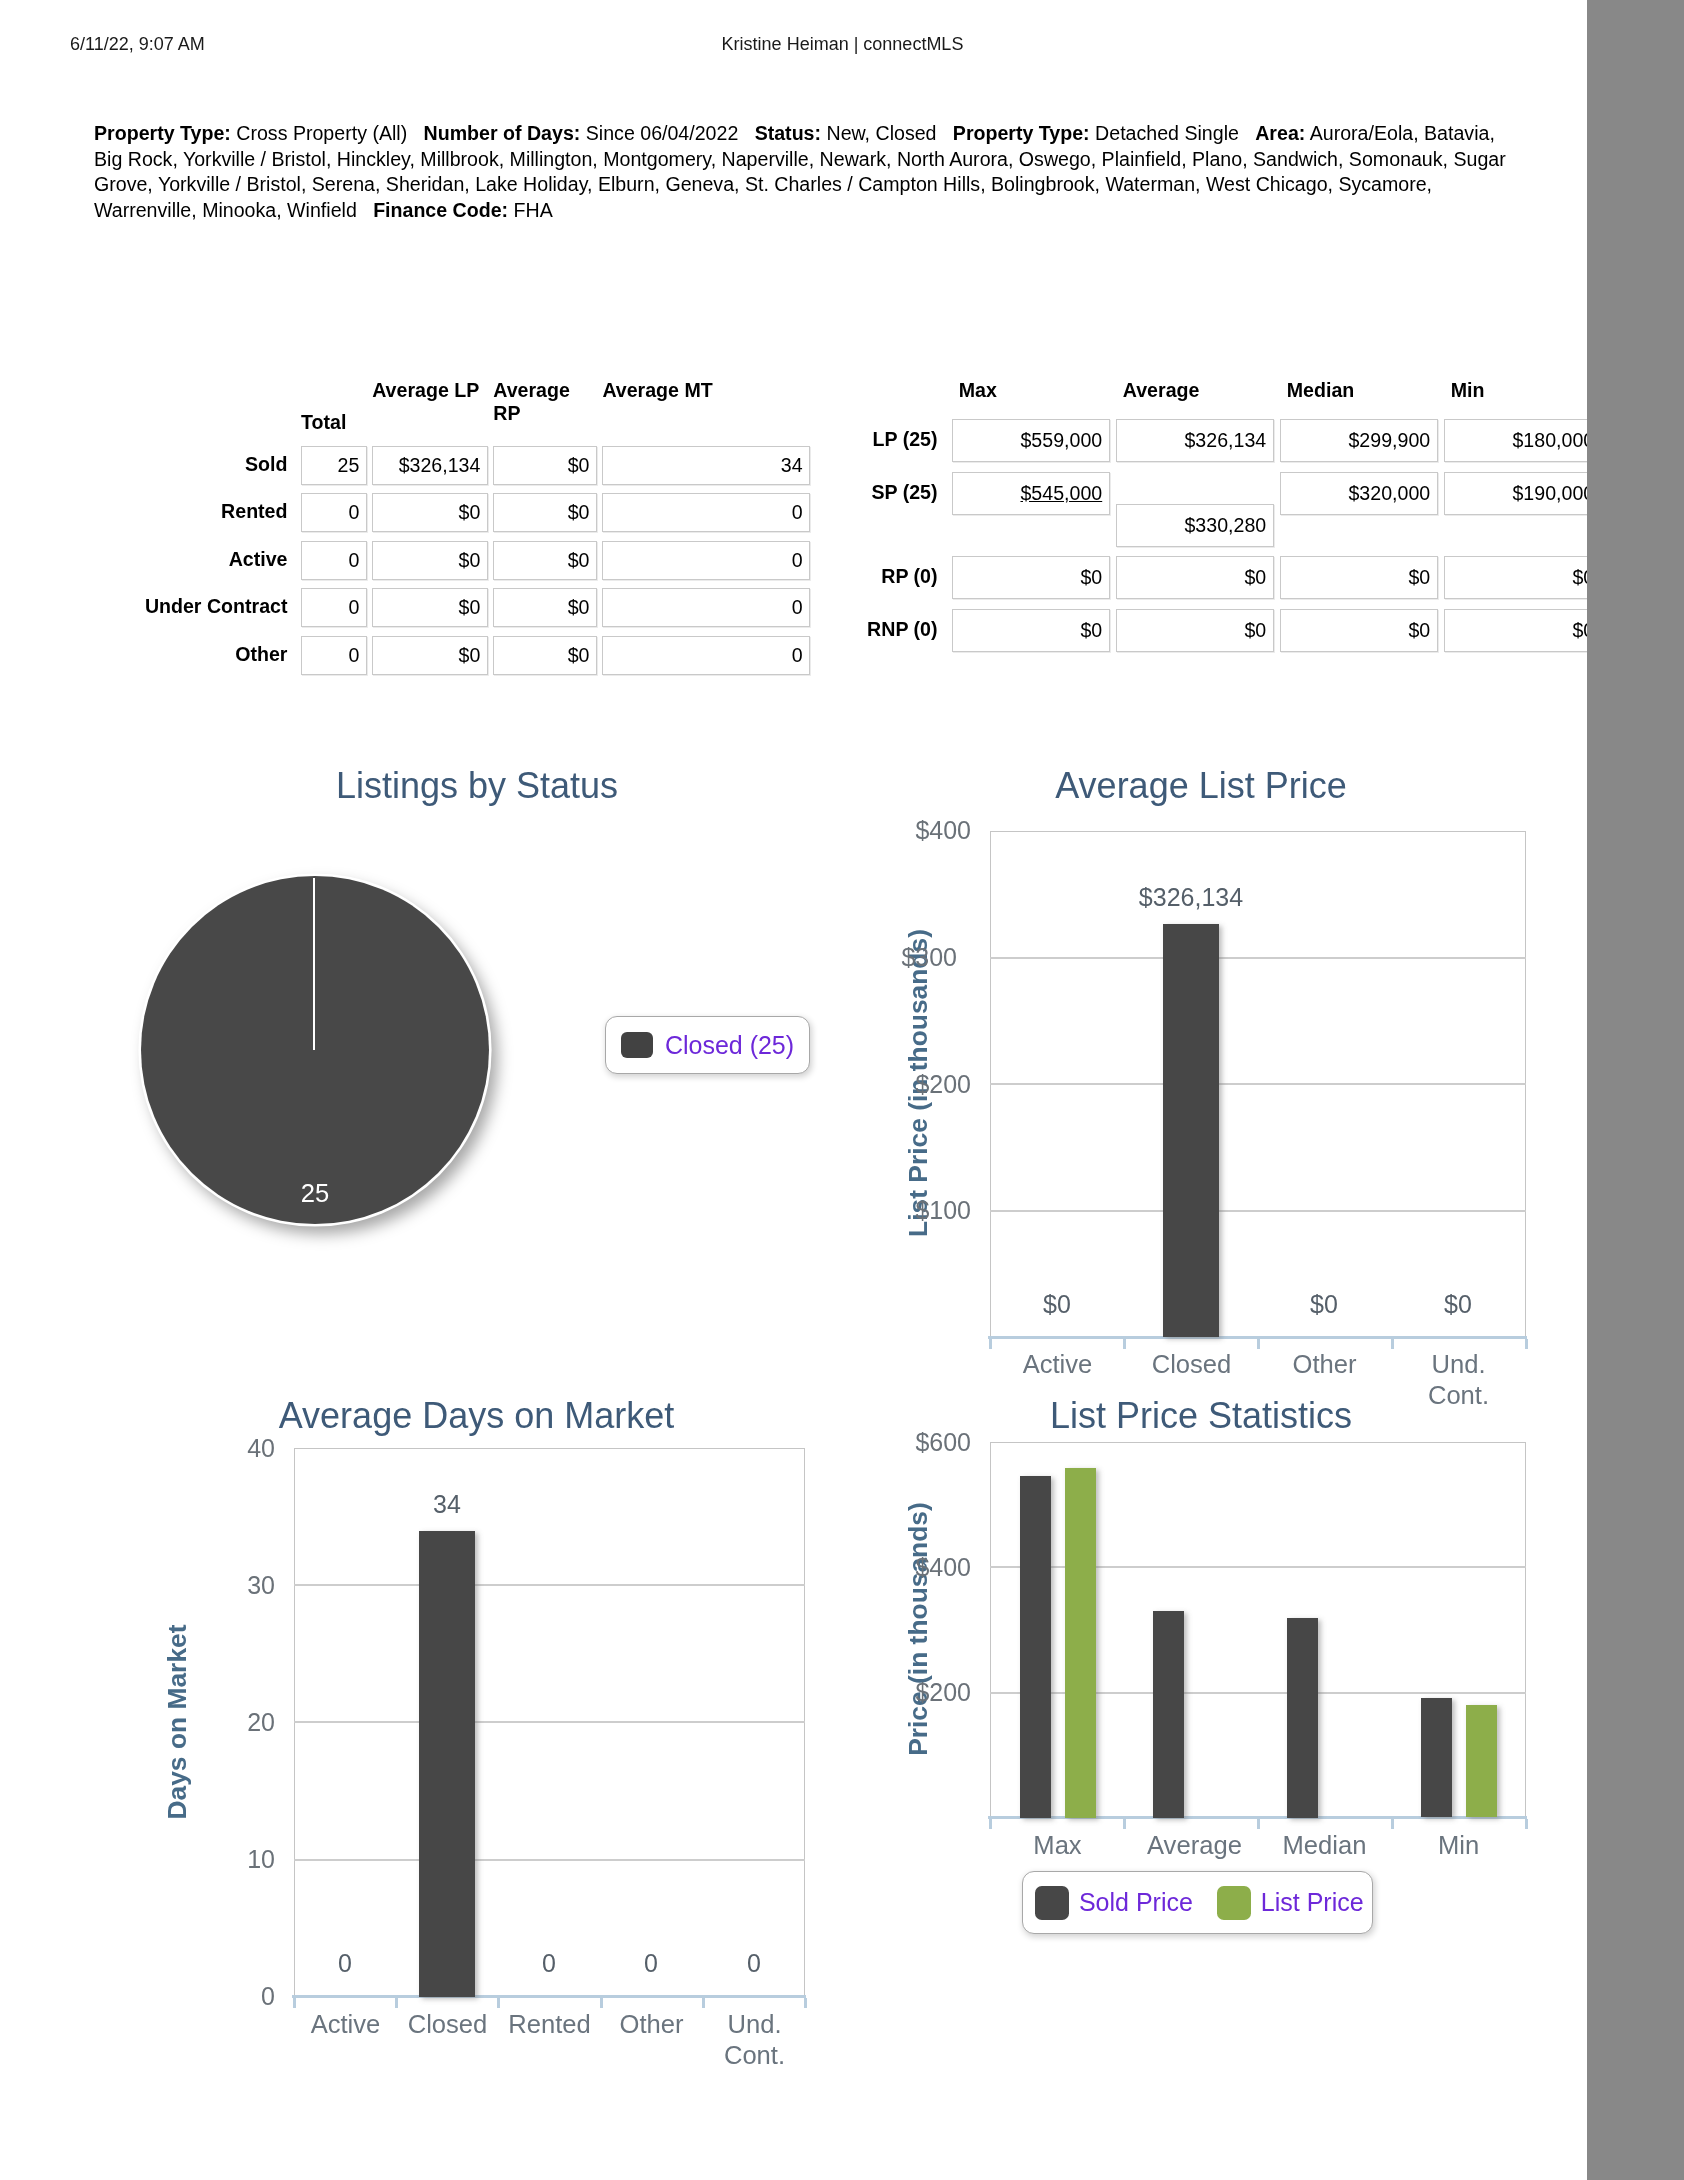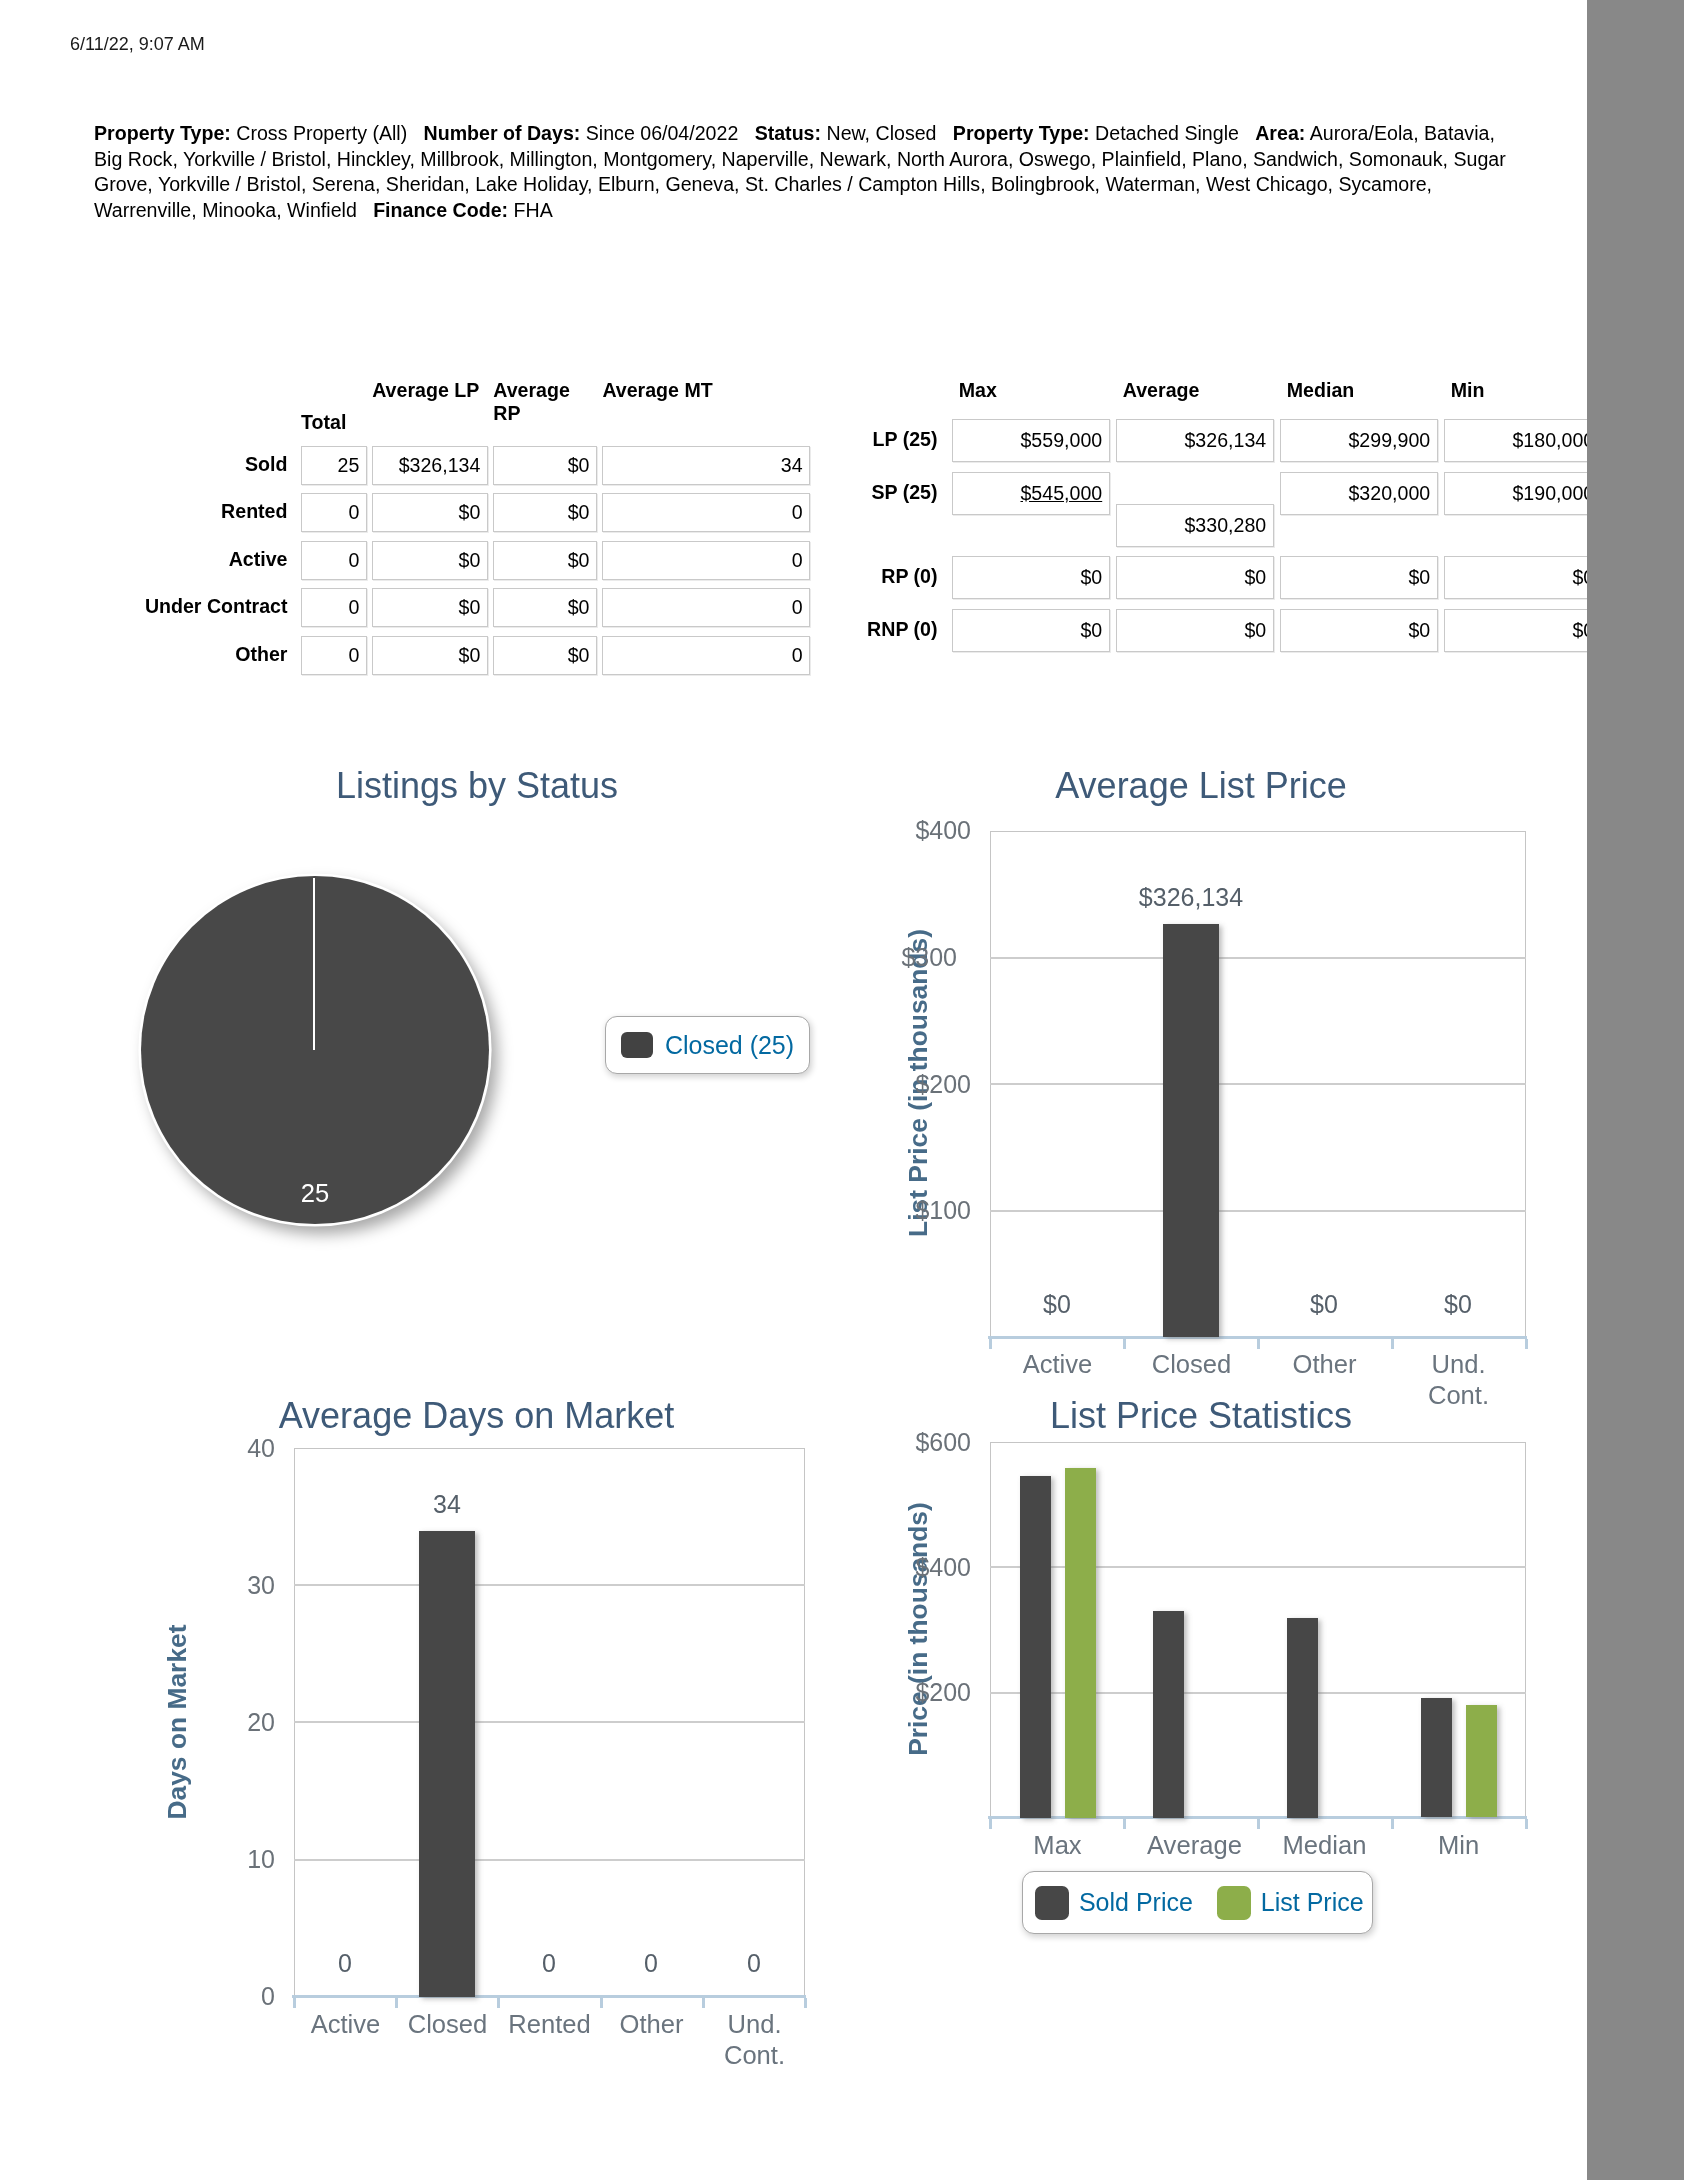--- a/index.html
+++ b/index.html
@@ -32,31 +32,32 @@
   .vallabel{font-size:25px;color:#555f69;text-align:center;white-space:nowrap;}
   .bar{box-shadow:3.4px 1.7px 5.1px rgba(110,110,110,.45);}
   
   #pie{border-radius:50%;background:#484848;
        box-shadow:0 0 0 2.6px #ffffff,6.8px 8.5px 15.3px 1.7px rgba(0,0,0,.35);}
   #pie-divider{width:1.7px;background:#ffffff;}
   #pie-label{color:#ffffff;font-size:25.6px;text-align:center;}
   .legend-box{background:#fff;border:1.7px solid #a8a8a8;border-radius:12px;
               box-shadow:1.7px 2.6px 6px rgba(0,0,0,.18);display:flex;align-items:center;
               justify-content:center;}
-  .legend-text{font-size:25px;color:#0369a1;white-space:nowrap;}
+  .legend-text{font-size:25px;color:#6d28d9;white-space:nowrap;}
   .swatch{border-radius:6px;display:inline-block;}
   
   .foot{font-size:17px;color:#1a1a1a;white-space:nowrap;}
 </style>
 </head>
 <body>
 
 <div id="page">
 
   <div class="abs tophead" style="left:70px;top:34px;">6/11/22, 9:07 AM</div>
+  <div class="abs tophead" style="left:0;top:34px;width:1685px;text-align:center;">Kristine Heiman | connectMLS</div>
 
   <div id="criteria" class="abs" style="left:94px;top:121px;width:1431px;"><b>Property Type:</b> Cross Property (All)&nbsp;&nbsp; <b>Number of Days:</b> Since 06/04/2022&nbsp;&nbsp; <b>Status:</b> New, Closed&nbsp;&nbsp; <b>Property Type:</b> Detached Single&nbsp;&nbsp; <b>Area:</b> Aurora/Eola, Batavia, Big Rock, Yorkville / Bristol, Hinckley, Millbrook, Millington, Montgomery, Naperville, Newark, North Aurora, Oswego, Plainfield, Plano, Sandwich, Somonauk, Sugar Grove, Yorkville / Bristol, Serena, Sheridan, Lake Holiday, Elburn, Geneva, St. Charles / Campton Hills, Bolingbrook, Waterman, West Chicago, Sycamore, Warrenville, Minooka, Winfield&nbsp;&nbsp; <b>Finance Code:</b> FHA</div>
 
   <div id="status-table" class="abs stat-grid" style="left:98px;top:379px;grid-template-columns:198px 66px 116px 104px 208px;column-gap:5.1px;row-gap:8.5px;">
       <div style="height: 55px;"></div>
       <div class="colhead" style="height: 55px; align-items: flex-end; padding-bottom: 3.4px;">Total</div>
       <div class="colhead" style="height: 55px;">Average LP</div>
       <div class="colhead" style="height: 55px;">Average RP</div>
       <div class="colhead" style="height: 55px; align-items: flex-start;">Average MT</div>
       <div class="rowlabel" style="height: 37px;">Sold</div>

